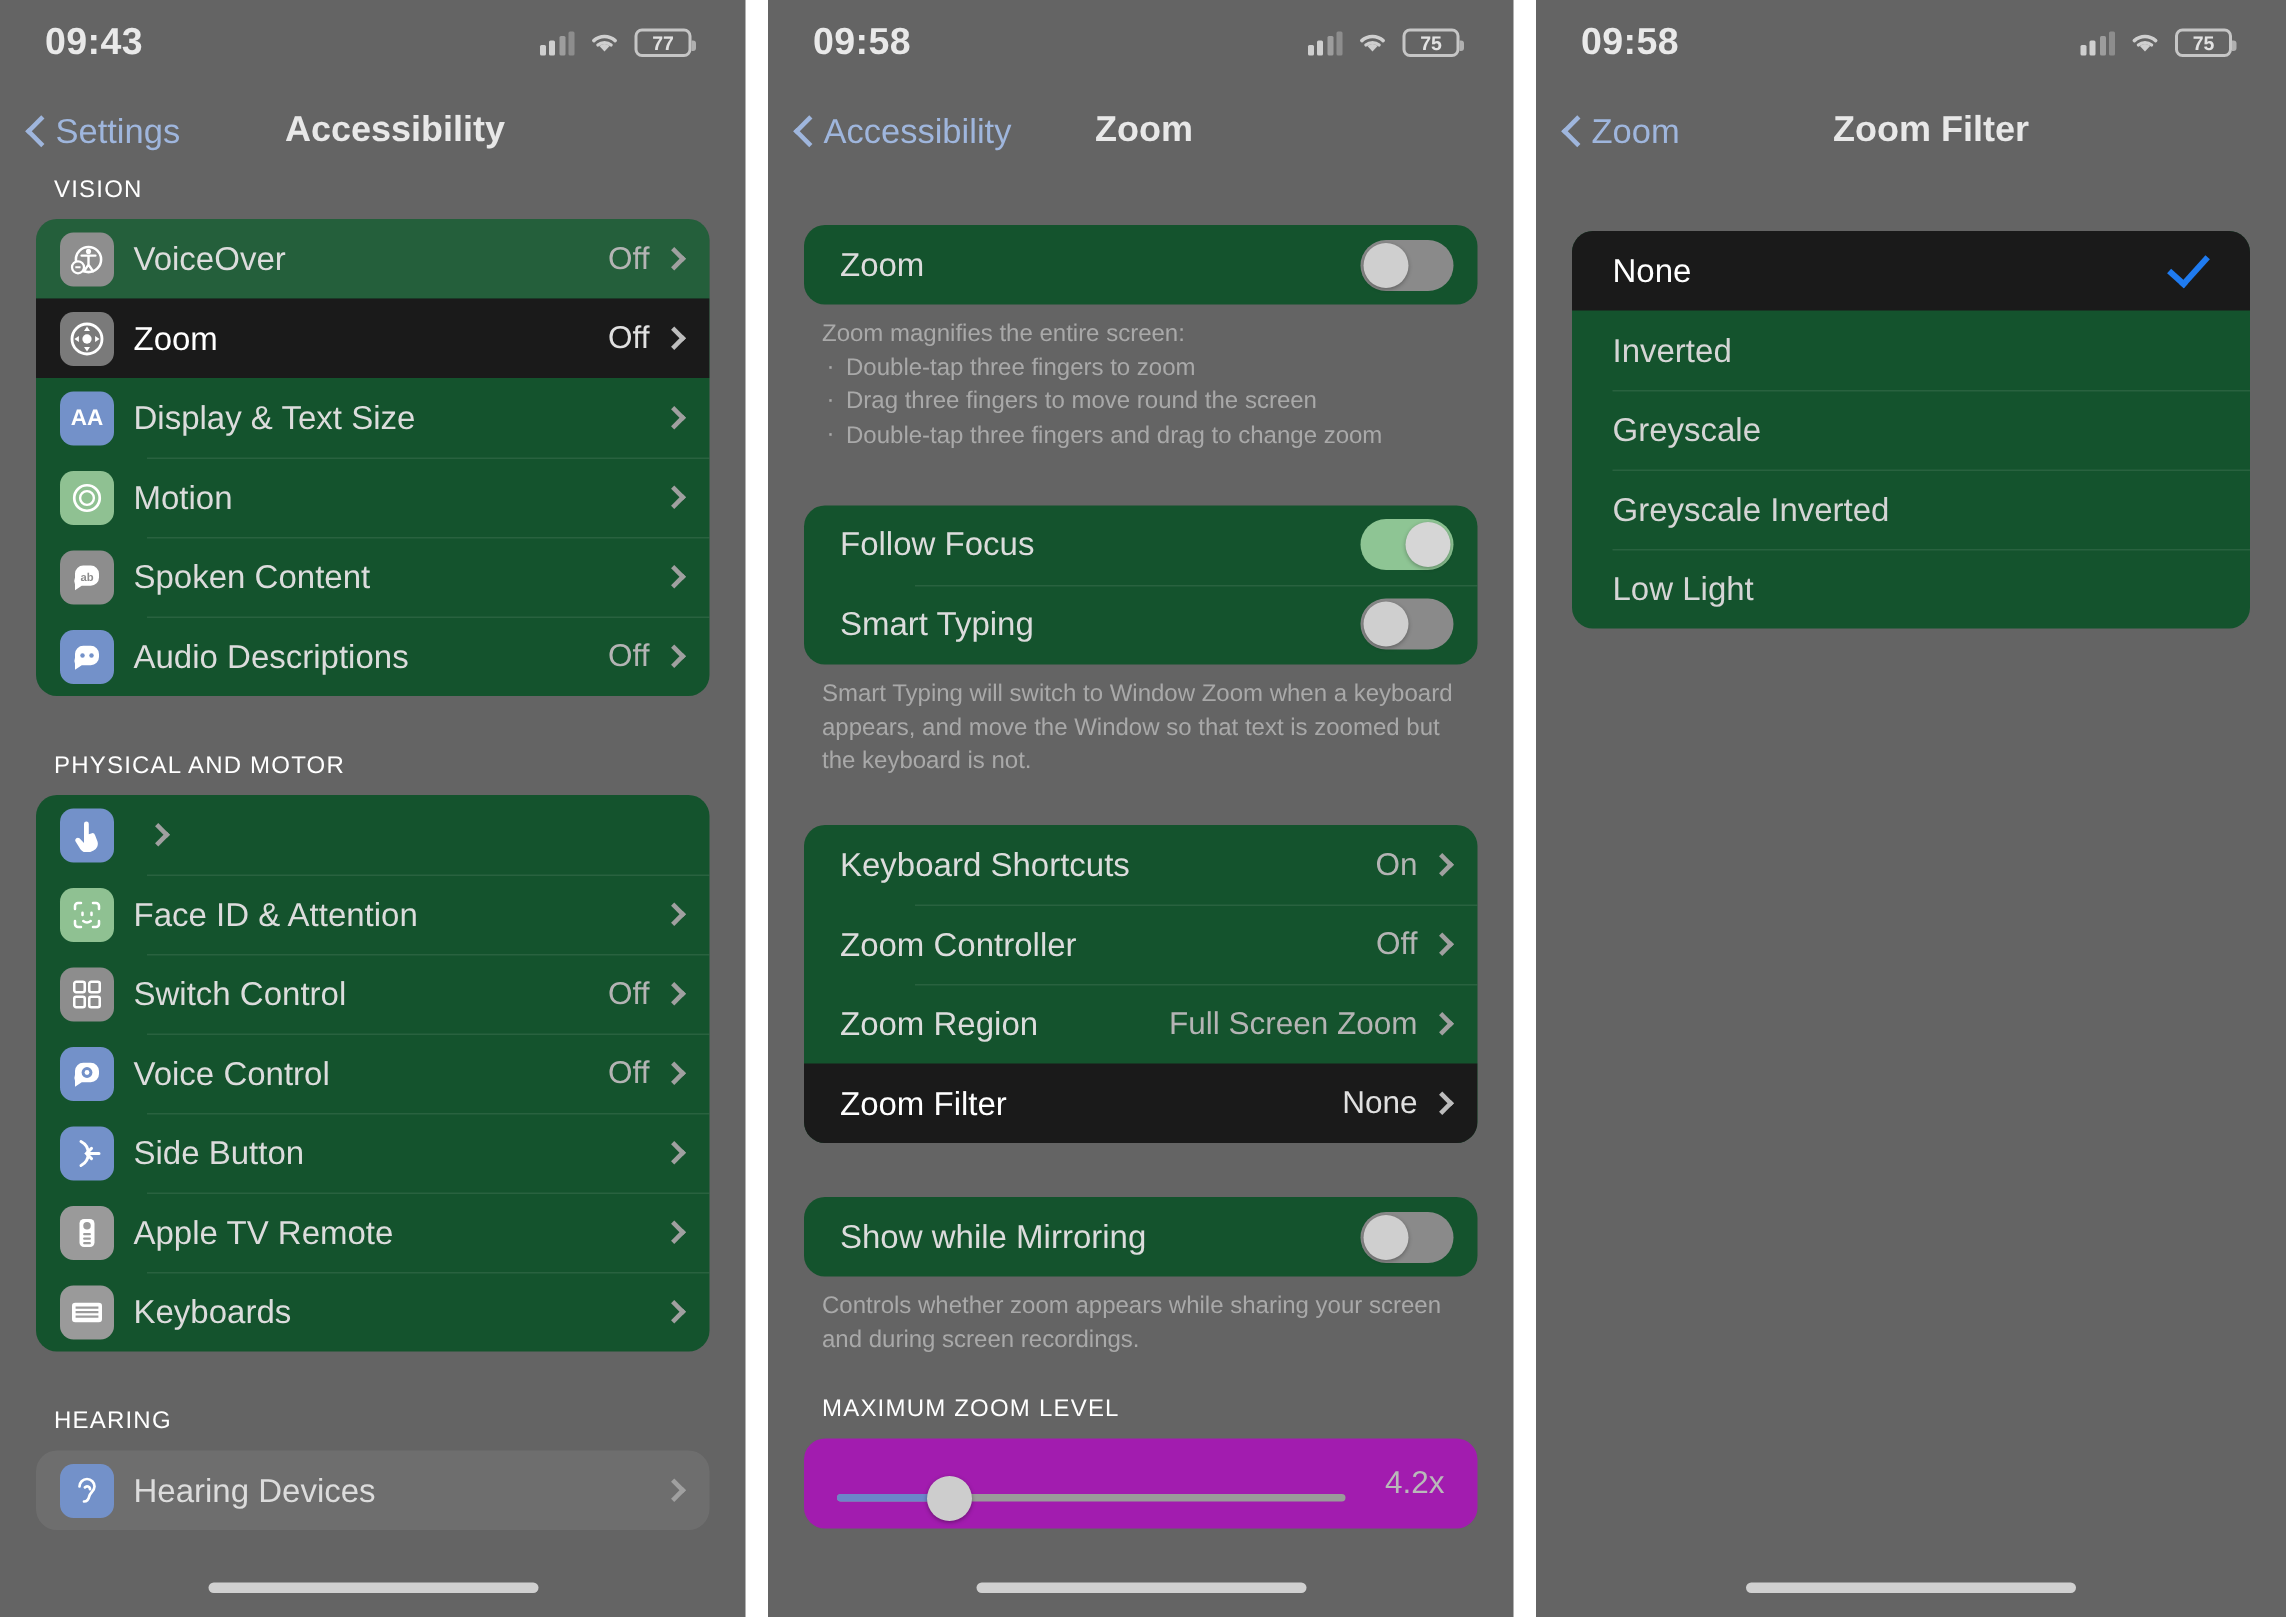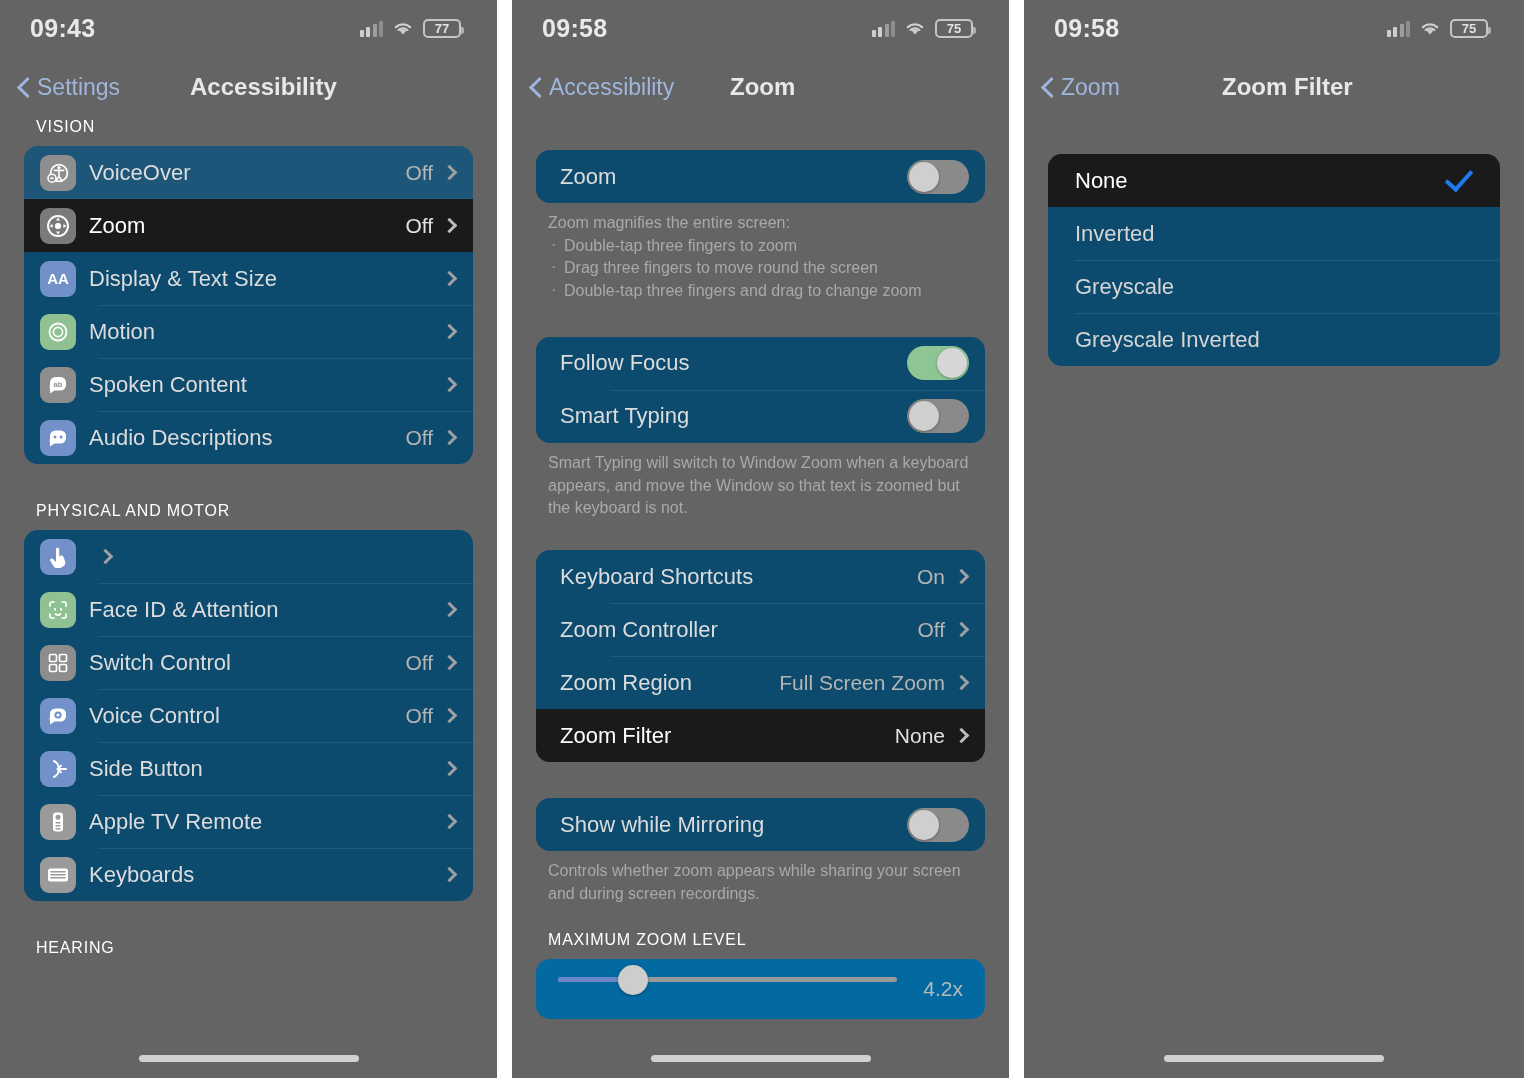--- a/index.html
+++ b/index.html
@@ -103,21 +103,21 @@
 
   
   .scroll { position: relative; height: calc(1078px - 118px); }
   .sec-header {
     font-size: 16px;
     letter-spacing: 0.8px;
     color: #ffffff;
     padding: 0 0 10px 36px;
   }
   .group {
-    background: #0c4a6e;
+    background: #14532d;
     border-radius: 14px;
     margin: 0 24px;
     overflow: hidden;
   }
   .row {
     display: flex; align-items: center;
     height: 53px;
     padding-left: 16px;
     position: relative;
     cursor: pointer;
@@ -185,23 +185,23 @@
     width: 30px; height: 30px;
     border-radius: 50%;
     background: #cfcfcf;
     box-shadow: 0 1px 3px rgba(0,0,0,0.3);
   }
   .toggle.on { background: #8ec594; }
   .toggle.on .knob { left: 30px; background:#d6d6d6; }
 
   
   .slider-group {
-    background:#0369a1; border-radius:14px;
+    background:#a21caf; border-radius:14px;
     margin: 0 24px; padding: 18px 22px;
-    display:flex; align-items:flex-start; gap: 16px;
+    display:flex; align-items:flex-end; gap: 16px;
   }
   .track {
     position:relative; flex:1 1 auto; height: 5px;
     background: #9a9a9a; border-radius: 3px;
   }
   .track .fill {
     position:absolute; left:0; top:0; bottom:0;
     background: #6b86c9; border-radius:3px;
   }
   .track .thumb {
@@ -442,20 +442,33 @@
                 </g>
               </svg>
           </span>
           <span class="row-label">Keyboards</span>
           <span class="row-value"></span>
           <span class="chev-right"></span>
         </div>
       </div>
 
       <div class="sec-header" style="margin-top:38px">HEARING</div>
+      <div class="group" style="background:rgba(255,255,255,0.07)">
+        <div class="row">
+          <span class="row-icon" style="background:#7391c9">
+            <svg width="22" height="22" viewBox="0 0 22 22" stroke="#fff" stroke-width="1.8" fill="none" stroke-linecap="round">
+                <path d="M6 8 a5 5 0 0 1 10 0 c0 3-3 4-3.5 6.5 -0.4 2-1.5 3.5-3.5 3.5"></path>
+                <path d="M9.6 8.6 a1.9 1.9 0 0 1 3.4 1.2"></path>
+              </svg>
+          </span>
+          <span class="row-label">Hearing Devices</span>
+          <span class="row-value"></span>
+          <span class="chev-right"></span>
+        </div>
+      </div>
     </div>
 
     <div class="home-ind"></div>
   </div>
 
   <div class="gap"></div>
 
   <div class="phone" id="panel-zoom">
 
     <div class="statusbar">
@@ -609,19 +622,22 @@
         </div>
         <div class="opt-row">
           <span class="opt-label">Inverted</span>
         </div>
         <div class="opt-row">
           <span class="opt-label">Greyscale</span>
         </div>
         <div class="opt-row">
           <span class="opt-label">Greyscale Inverted</span>
         </div>
+        <div class="opt-row">
+          <span class="opt-label">Low Light</span>
+        </div>
       </div>
     </div>
 
     <div class="home-ind"></div>
   </div>
 
 </div>
 
 </body></html>

